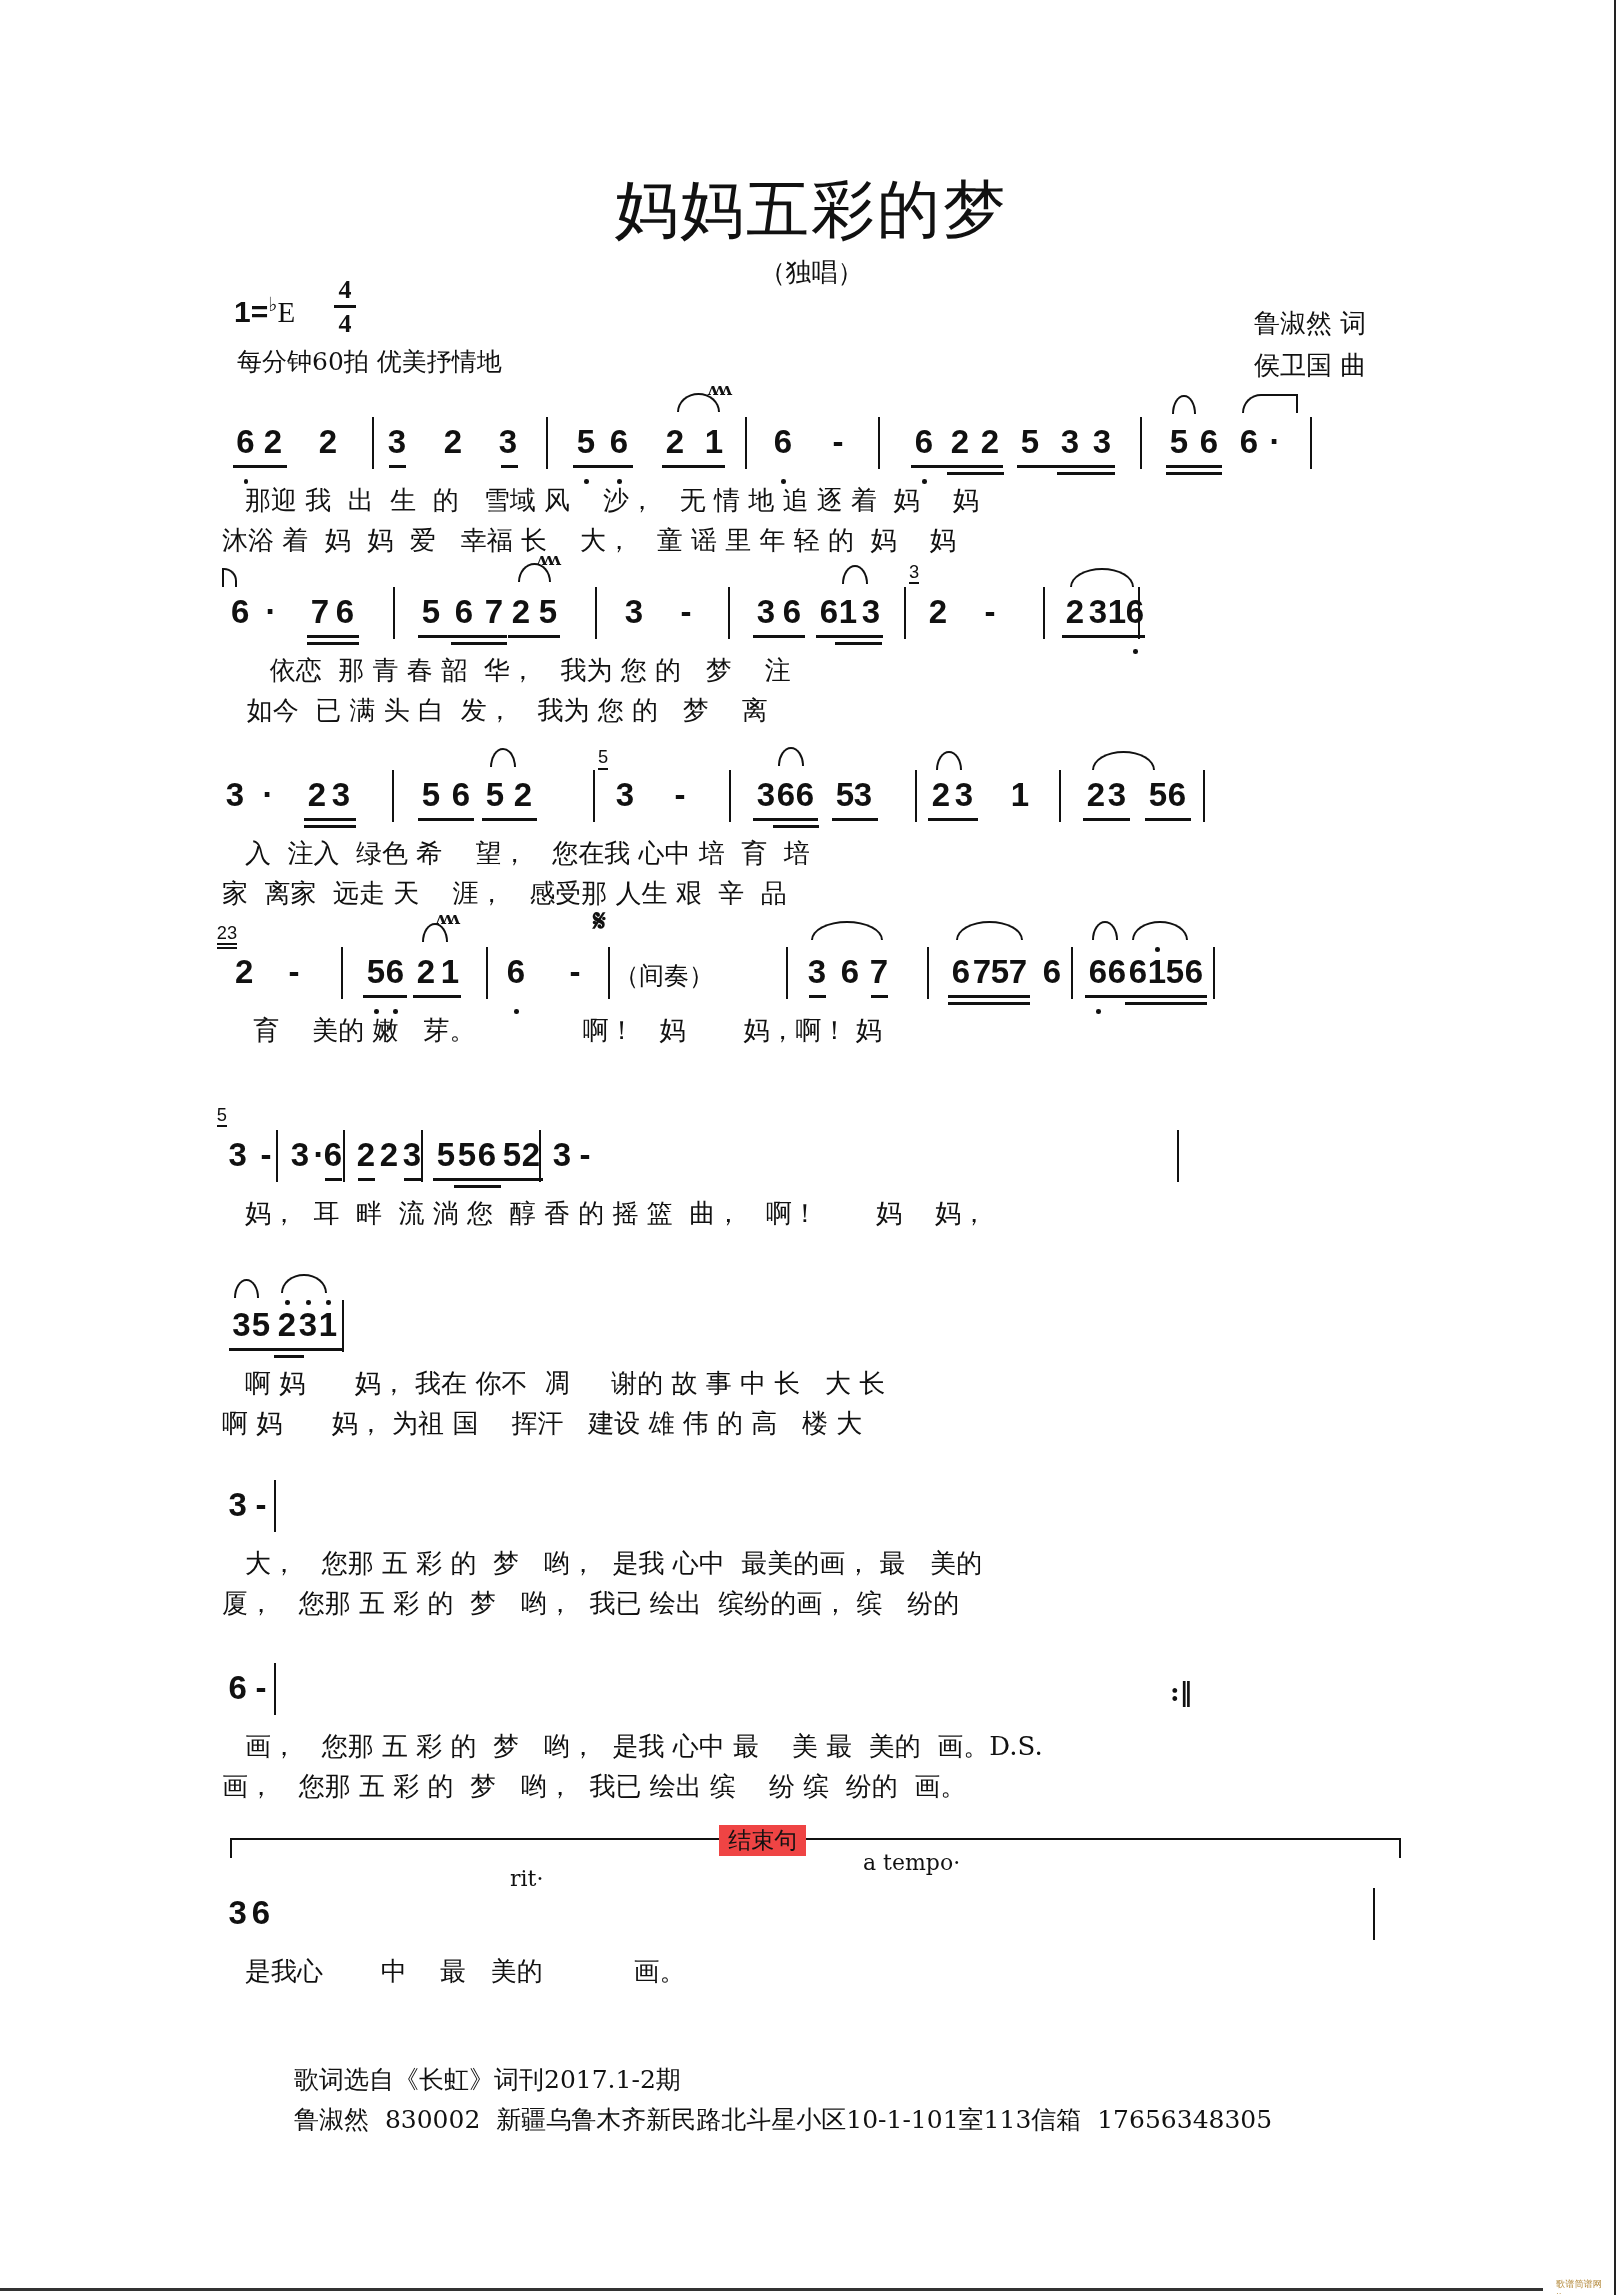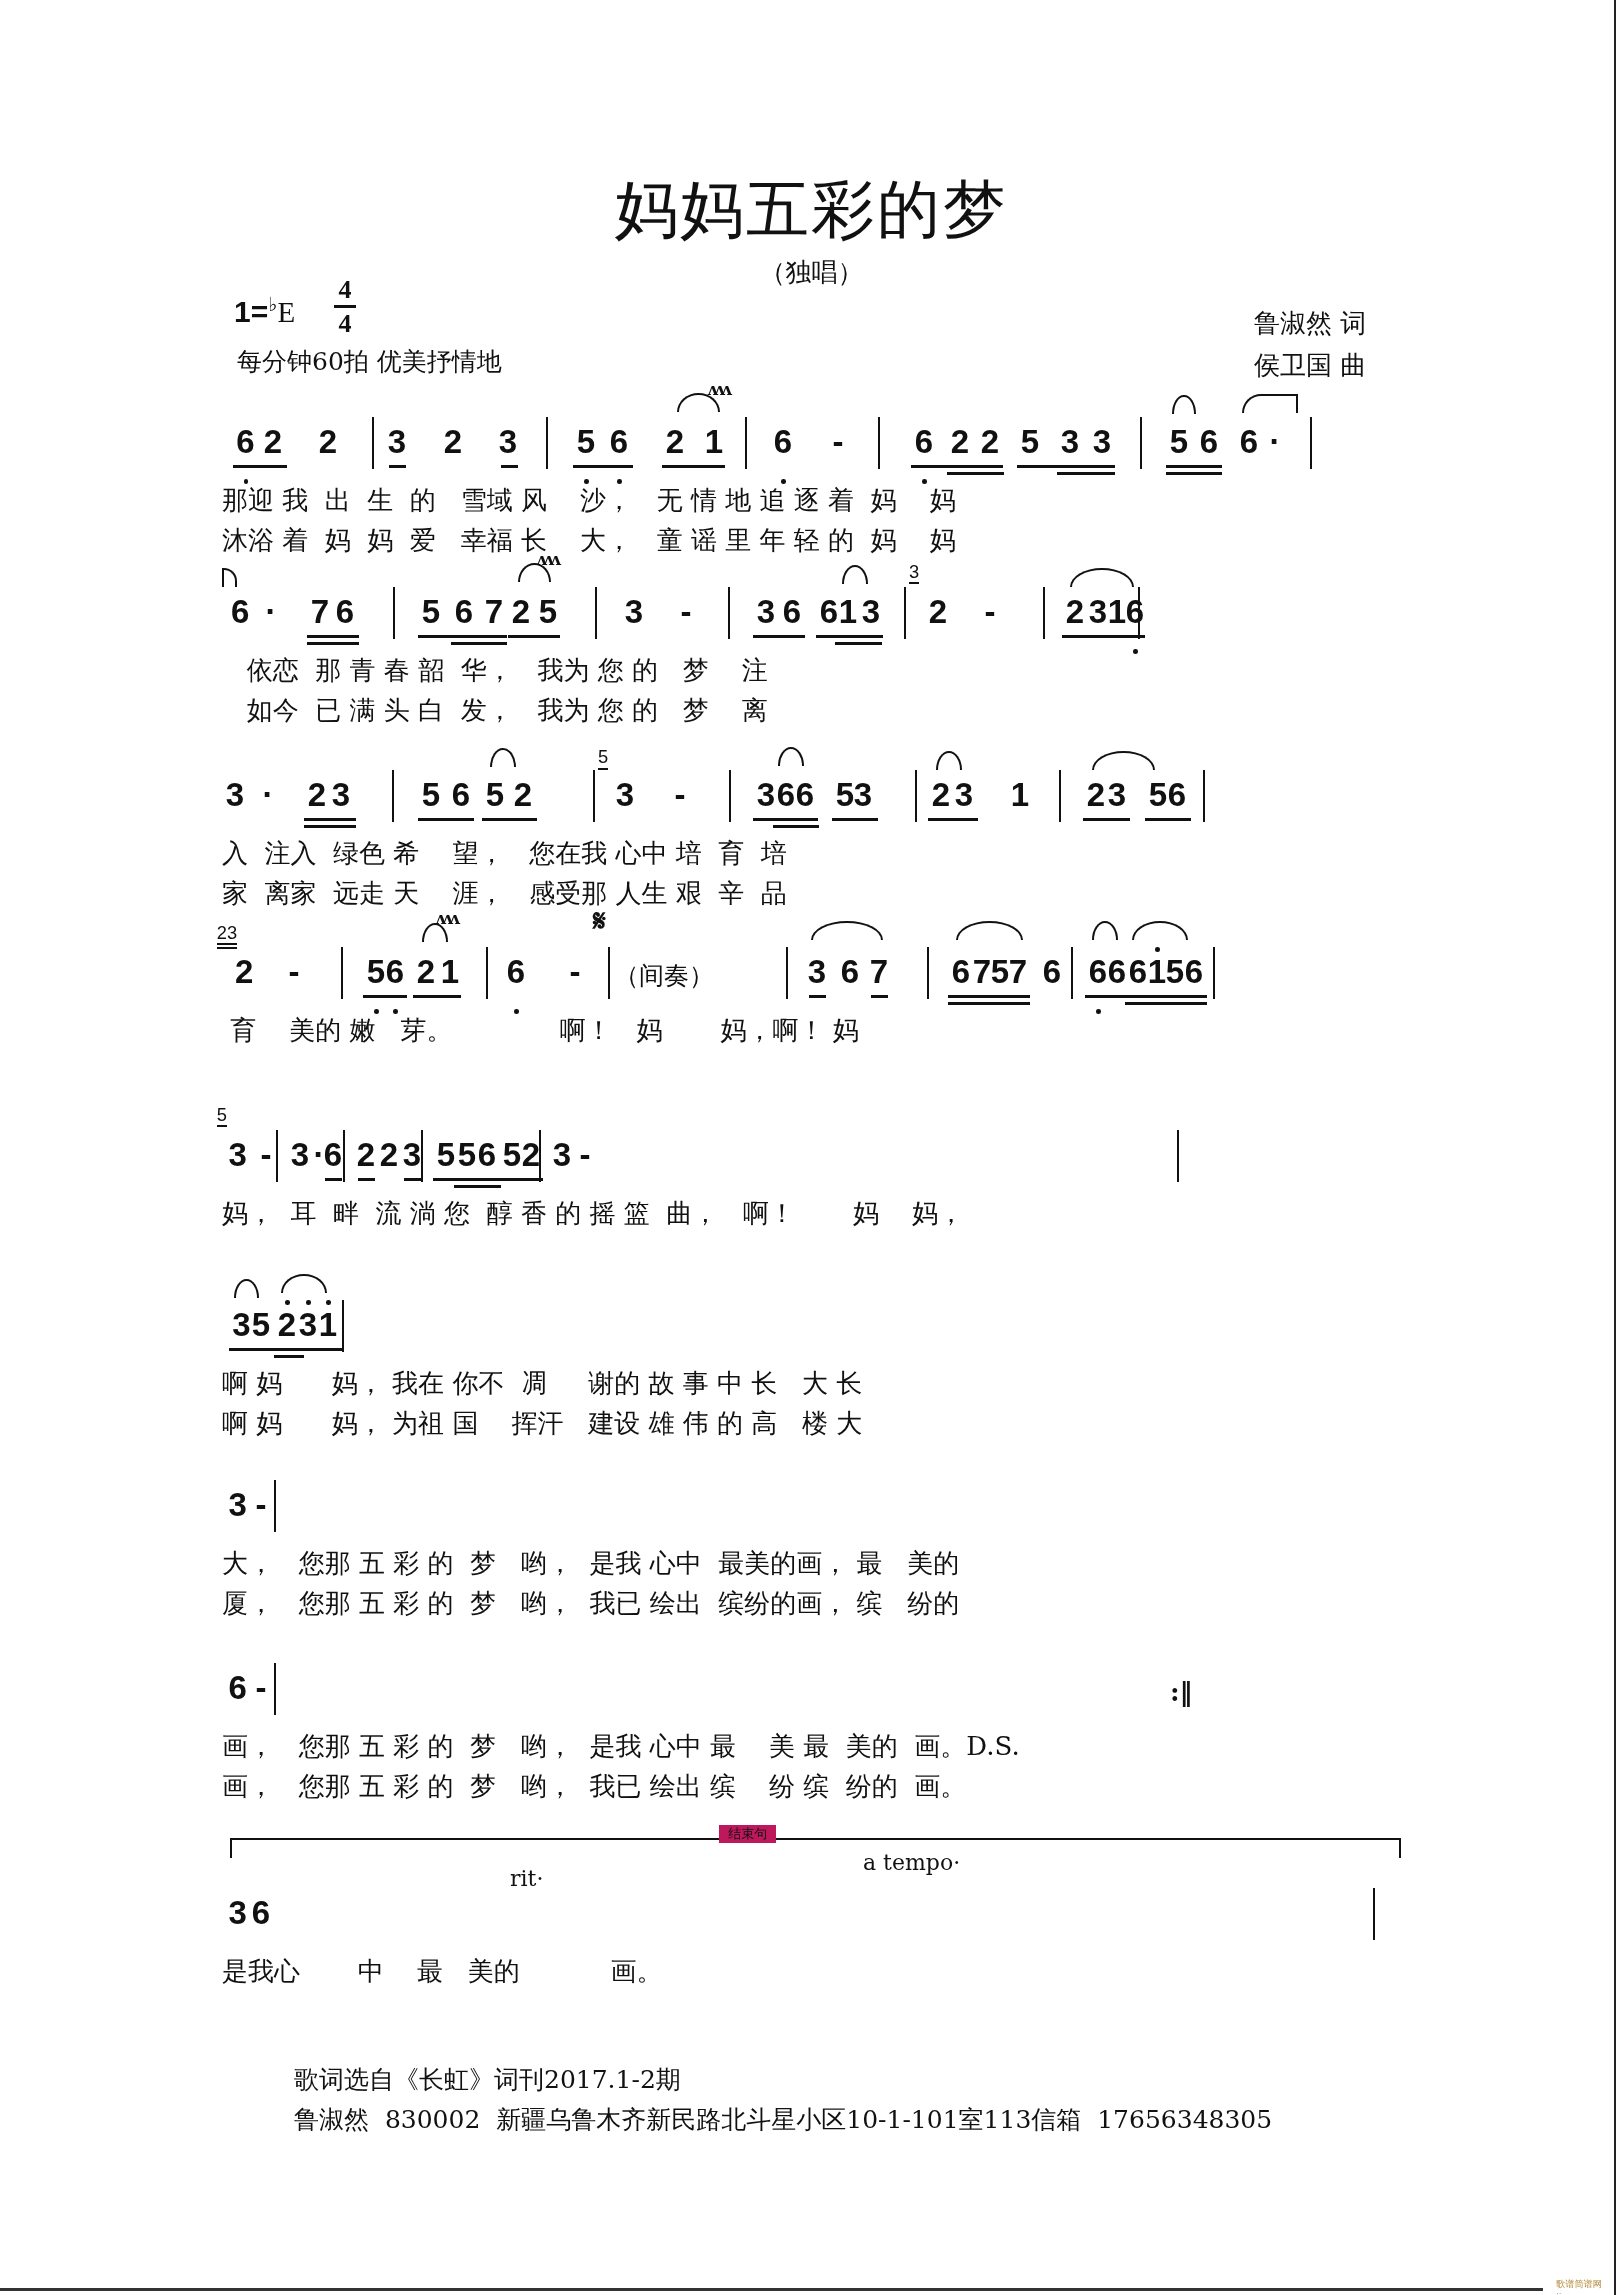--- a/index.html
+++ b/index.html
@@ -26,27 +26,27 @@
           font-family:"Liberation Sans",sans-serif; font-weight:bold; font-size:33px; line-height:33px; }
   .note .hi { position:absolute; left:11px; top:-7.8px; width:4.6px; height:4.6px; border-radius:50%; background:#111; }
   .note .lo { position:absolute; left:11px; top:54px; width:4.6px; height:4.6px; border-radius:50%; background:#111; }
   .u1 { position:absolute; height:3.3px; background:#111; top:66px; }
   .u2 { position:absolute; height:3.3px; background:#111; top:73px; }
   .slur { position:absolute; border:2.6px solid #111; border-bottom:none; border-radius:50% 50% 0 0 / 100% 100% 0 0; height:17px; }
   .trill { position:absolute; font-size:17px; font-weight:bold; letter-spacing:-3.9px; }
   .grace { position:absolute; font-family:"Liberation Sans",sans-serif; font-size:18.3px; line-height:18.3px; text-align:center; }
   .grace .gl { display:block; height:2px; background:#111; margin:1.3px 0; }
   .lyric { position:absolute; font-size:26px; line-height:26px; white-space:pre; }
-  .ly1 { top:88px; } .ly2 { top:128px; }
+  .ly1 { top:88px;margin-left:23px; } .ly2 { top:128px; }
   .mark { position:absolute; font-size:22px; }
   .segno { position:absolute; font-size:30px; font-weight:bold; }
 
   .coda-bracket { position:absolute; left:230px; top:1838px; width:1167px; height:18.3px;
                   border-top:2.6px solid #111; border-left:2px solid #111; border-right:2px solid #111; }
-  .coda-label { position:absolute; top:1825px; left:719px; background:#be185d; padding:0 9.2px; font-size:13px; }
+  .coda-label { position:absolute; top:1825px; left:719px; background:#ef4444; padding:0 9.2px; font-size:23px; }
   .footer { position:absolute; left:294px; font-size:25px; white-space:pre; }
   .watermark { position:absolute; left:1556px; top:2278px; font-size:9.2px; color:#b58a3c; }
   .bottom-rule { position:absolute; left:0; top:2288px; width:1543px; height:3.3px; background:#333; }
 </style>
 </head>
 <body>
 
 <div class="page">
   <div class="right-edge"></div>
 

